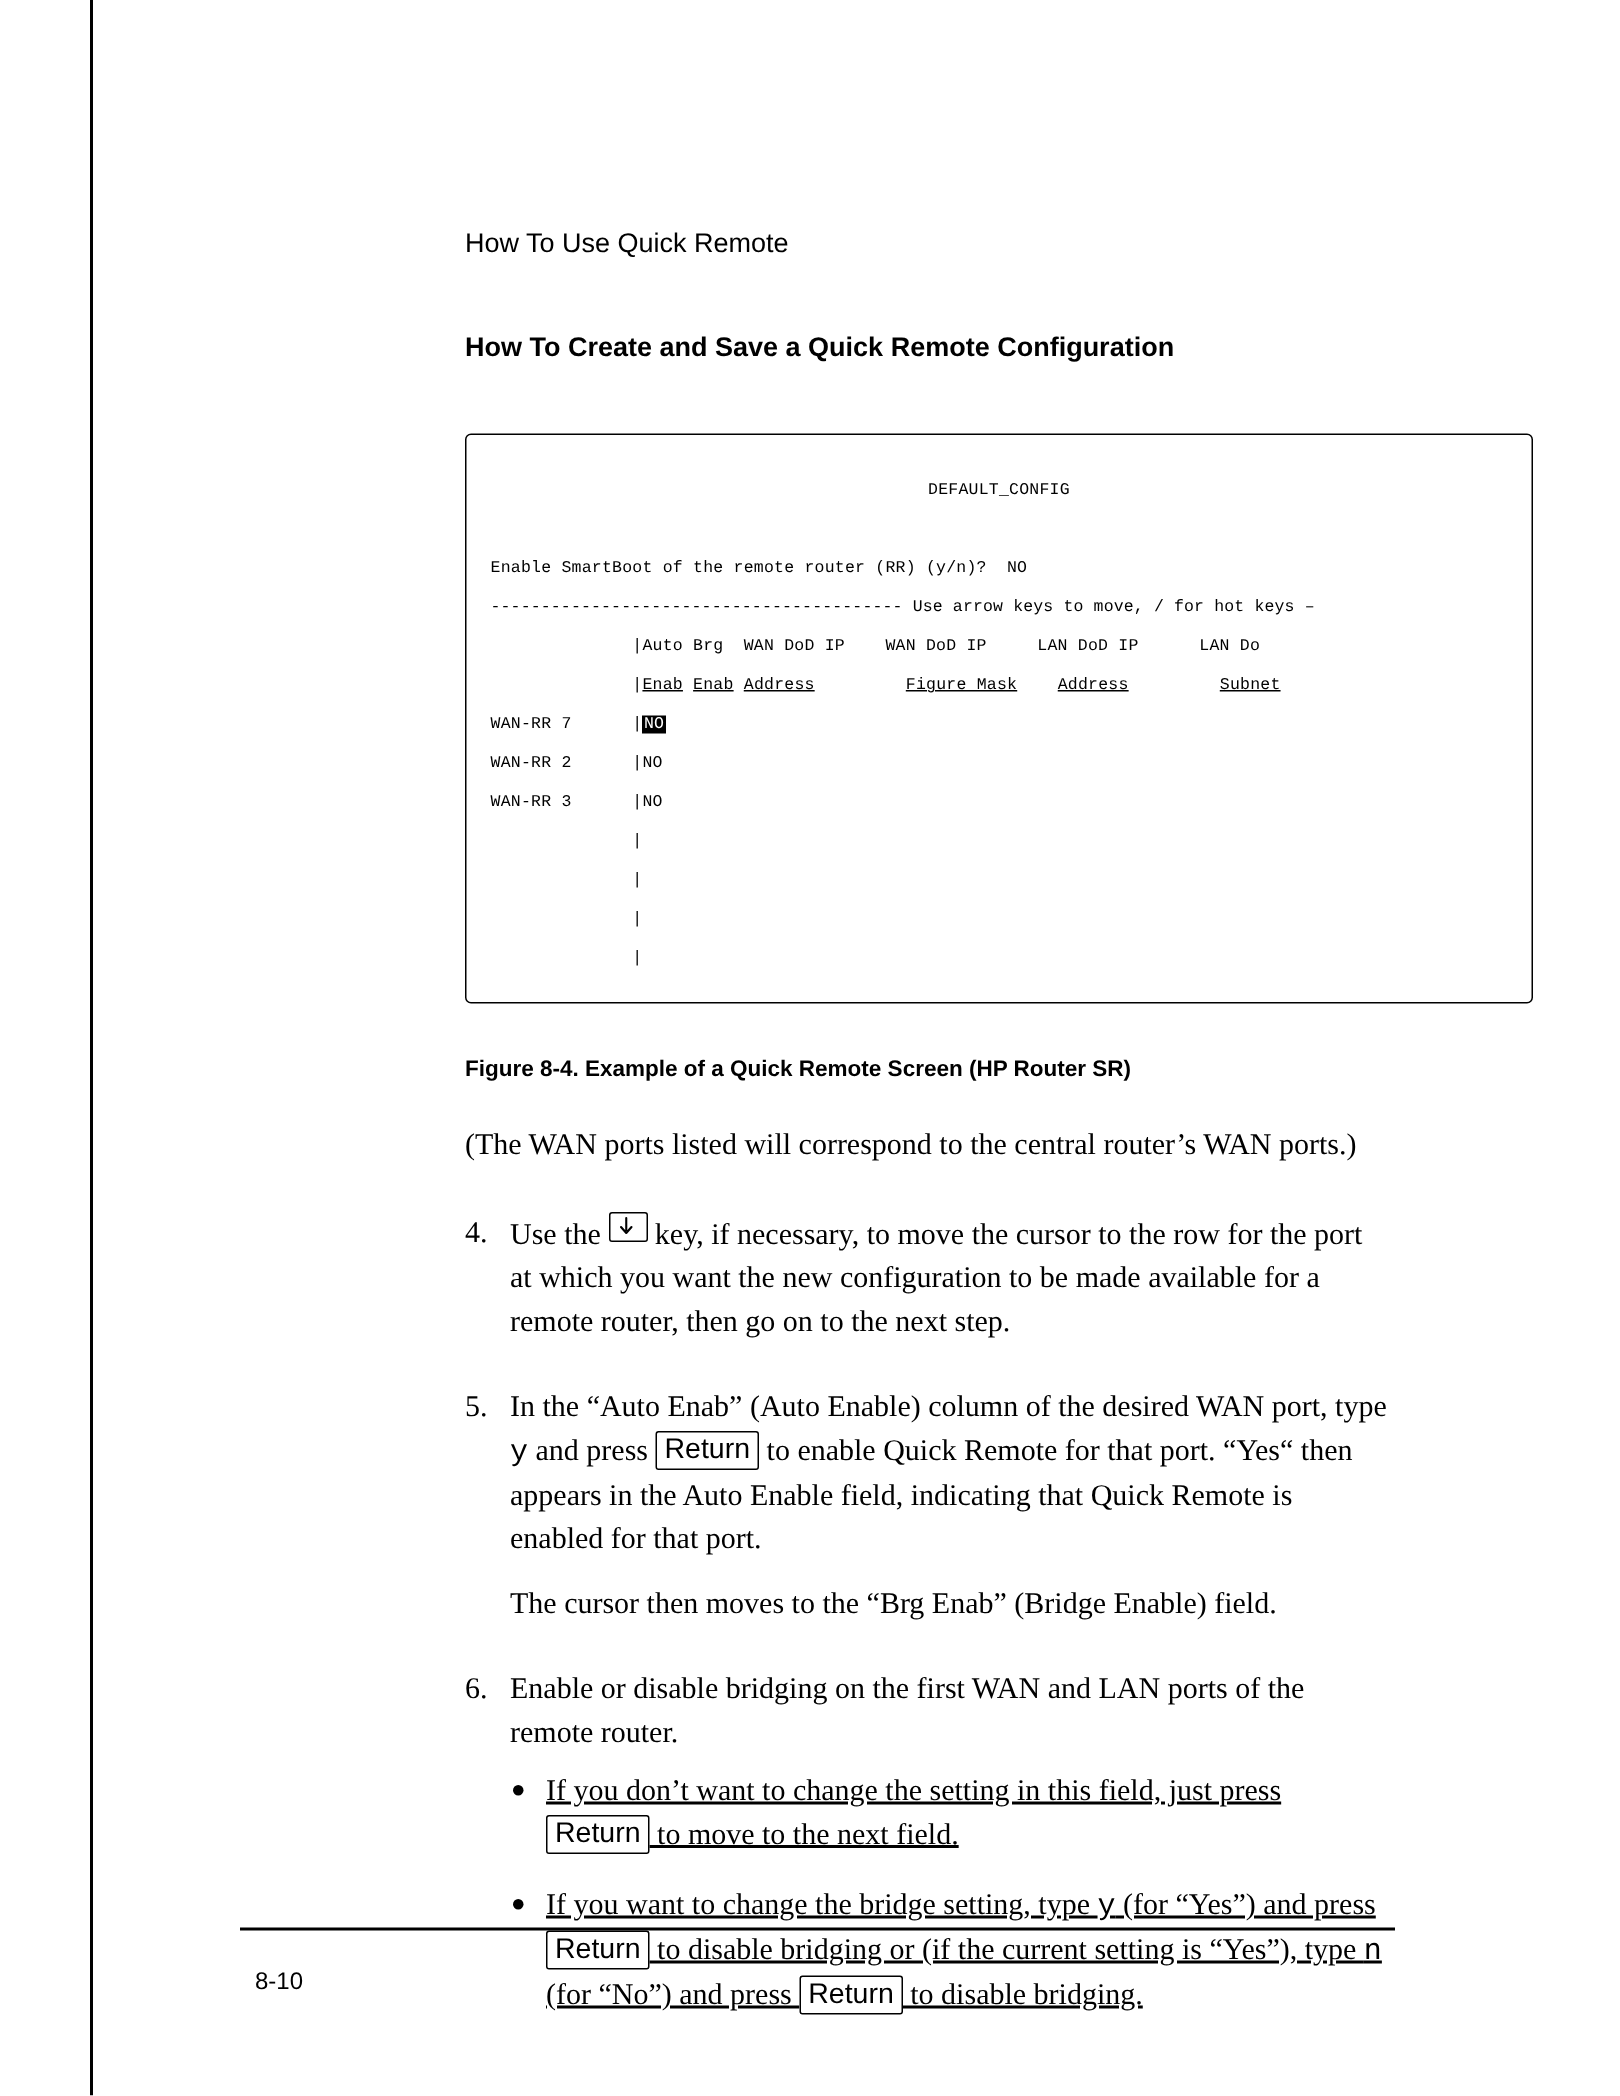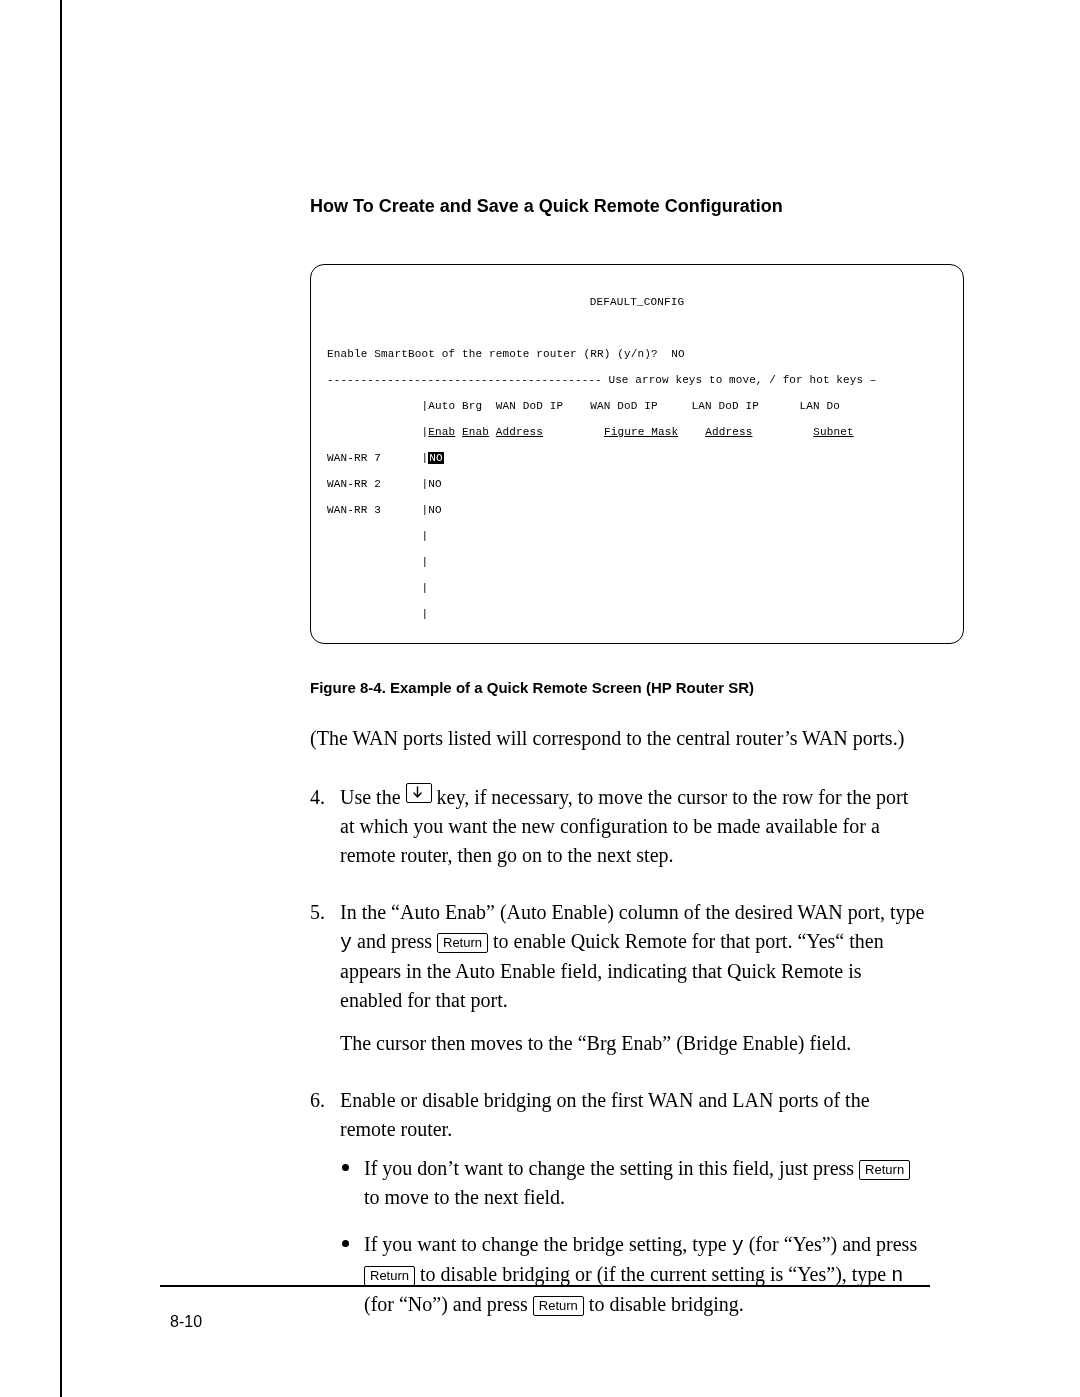--- a/index.html
+++ b/index.html
@@ -30,25 +30,25 @@
     font-family: Helvetica, Arial, sans-serif;
     font-size: 18px;
     line-height: 1.4;
     margin-bottom: 45px;
   }
   .running-head .sub {
     font-weight: 700;
     margin-top: 44px;
   }
   .screen-box {
-    width: 654px;
+    width: 712px;
     height: 380px;
     margin: 0 0 35px 0;
     border: 1.5px solid #000;
-    border-radius: 14px;
+    border-radius: 4px;
     box-sizing: border-box;
     padding: 18px 16px 14px 16px;
     font-family: "Courier New", Courier, monospace;
     font-size: 11px;
     line-height: 13px;
     letter-spacing: 0.15px;
     white-space: pre;
     overflow: hidden;
   }
   .screen-box .title-line { text-align: center; }
@@ -86,40 +86,41 @@
     position: absolute;
     left: 0;
     top: 0;
   }
   ol.steps > li .para + .para { margin-top: 14px; display: block; }
   .key {
     display: inline-block;
     border: 1px solid #000;
     border-radius: 2px;
     font-family: Helvetica, Arial, sans-serif;
-    font-size: 13px;
+    font-size: 19px;
     line-height: 1;
     padding: 2px 5px 3px 5px;
     vertical-align: 1px;
     min-width: 14px;
     text-align: center;
   }
   .key.arrow svg { display: block; width: 11px; height: 13px; }
   .mono { font-family: "Courier New", Courier, monospace; }
   ul.bullets {
     list-style: none;
     padding: 0;
     margin: 10px 0 0 0;
   }
   ul.bullets > li {
     font-size: 20px;
     line-height: 1.45;
     padding-left: 24px;
     margin-bottom: 18px;
     position: relative;
+    text-decoration: underline;
   }
   ul.bullets > li::before {
     content: "";
     position: absolute;
     left: 2px;
     top: 10px;
     width: 7px;
     height: 7px;
     background: #000;
     border-radius: 50%;
@@ -140,20 +141,21 @@
   }
   .u { text-decoration: underline; }
 </style>
 </head>
 <body>
 
 <div class="page">
   <div class="side-rule"></div>
 
   <div class="running-head">
+    <div>How To Use Quick Remote</div>
     <div class="sub">How To Create and Save a Quick Remote Configuration</div>
   </div>
 
   <div class="screen-box">
 <span class="screen-line title-line">DEFAULT_CONFIG</span>
 <span class="screen-line"> </span>
 <span class="screen-line">Enable SmartBoot of the remote router (RR) (y/n)?  NO</span>
 <span class="screen-line rule-row">----------------------------------------- Use arrow keys to move, / for hot keys –</span>
 <span class="screen-line">              |Auto Brg  WAN DoD IP    WAN DoD IP     LAN DoD IP      LAN Do</span>
 <span class="screen-line"><span>              |</span><span class="u">Enab</span> <span class="u">Enab</span> <span class="u">Address</span>         <span class="u">Figure Mask</span>    <span class="u">Address</span>         <span class="u">Subnet</span></span>

